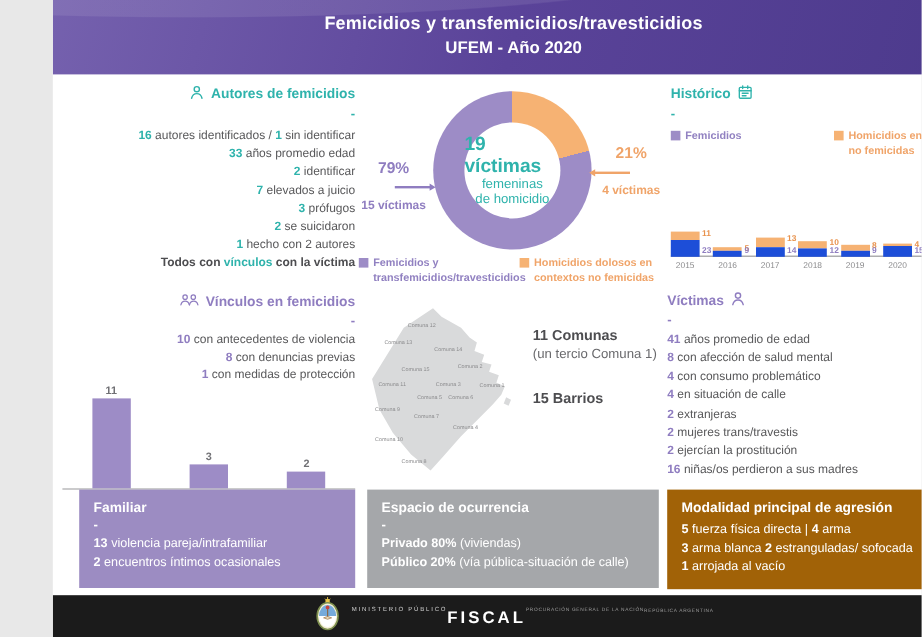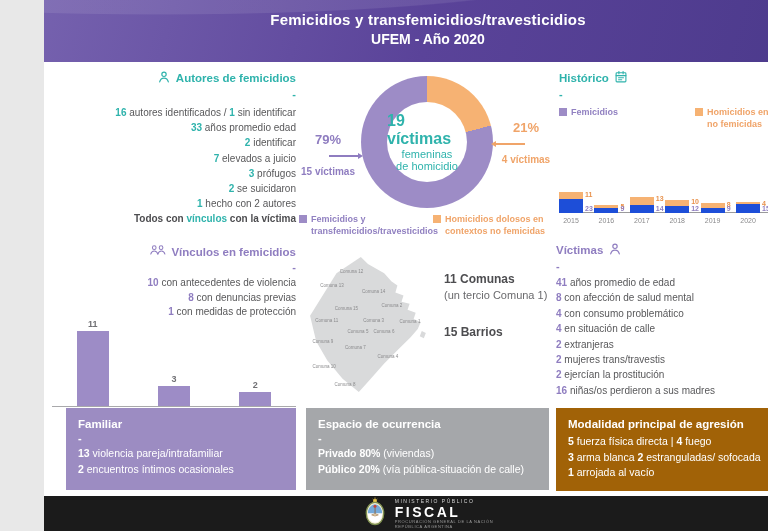--- a/index.html
+++ b/index.html
@@ -109,21 +109,21 @@
   .box .dash{color:#fff;margin:3px 0 3px 0;}
   .box .line{color:#fff;font-size:10.5px;line-height:15.5px;white-space:nowrap;}
   .box .num{color:#fff;}
   .box1{left:22px;width:206px;background:#9c8cc2;}
   .box2{left:262px;width:219px;background:#a5a7aa;}
   .box3{left:512px;width:208px;background:#a16207;}
   .box3 .lines{margin-top:4px;}
   
   .footer{position:absolute;left:0;top:496px;width:768px;height:35px;background:#1b1b1b;
       display:flex;align-items:center;justify-content:center;gap:8px;}
-  .f-text{display:flex;flex-direction:column;line-height:1;}
+  .f-text{display:flex;flex-direction:row;line-height:1;text-align:right;}
   .f1{font-size:5px;color:#d5d5d5;letter-spacing:1.5px;}
   .f2{font-size:14px;font-weight:bold;color:#fff;letter-spacing:2.5px;margin:1px 0;}
   .f3,.f4{font-size:4px;color:#9a9a9a;letter-spacing:.6px;}
   .f4{margin-top:1px;}
 </style>
 </head>
 <body>
 
 <div class="page">
 
@@ -385,21 +385,21 @@
     <div class="box-title">Espacio de ocurrencia</div>
     <div class="dash">-</div>
     <div class="lines">
         <div class="line"><span class="num">Privado 80%</span><span> (viviendas)</span></div>
         <div class="line"><span class="num">Público 20%</span><span> (vía pública-situación de calle)</span></div>
       </div>
   </div>
   <div class="box box3">
     <div class="box-title">Modalidad principal de agresión</div>
     <div class="lines">
-        <div class="line"><span class="num">5</span><span> fuerza física directa | </span><span class="num">4</span><span> fuego</span></div>
+        <div class="line"><span class="num">5</span><span> fuerza física directa | </span><span class="num">4</span><span> arma</span></div>
         <div class="line"><span class="num">3</span><span> arma blanca </span><span class="num">2</span><span> estranguladas/ sofocada</span></div>
         <div class="line"><span class="num">1</span><span> arrojada al vacío</span></div>
       </div>
   </div>
 
   <div class="footer">
     <span>
       <svg width="24" height="29" viewBox="0 0 24 30">
         <g>
           <line x1="12" y1="0.5" x2="12" y2="4" stroke="#e8c54a" stroke-width="0.8"></line>

